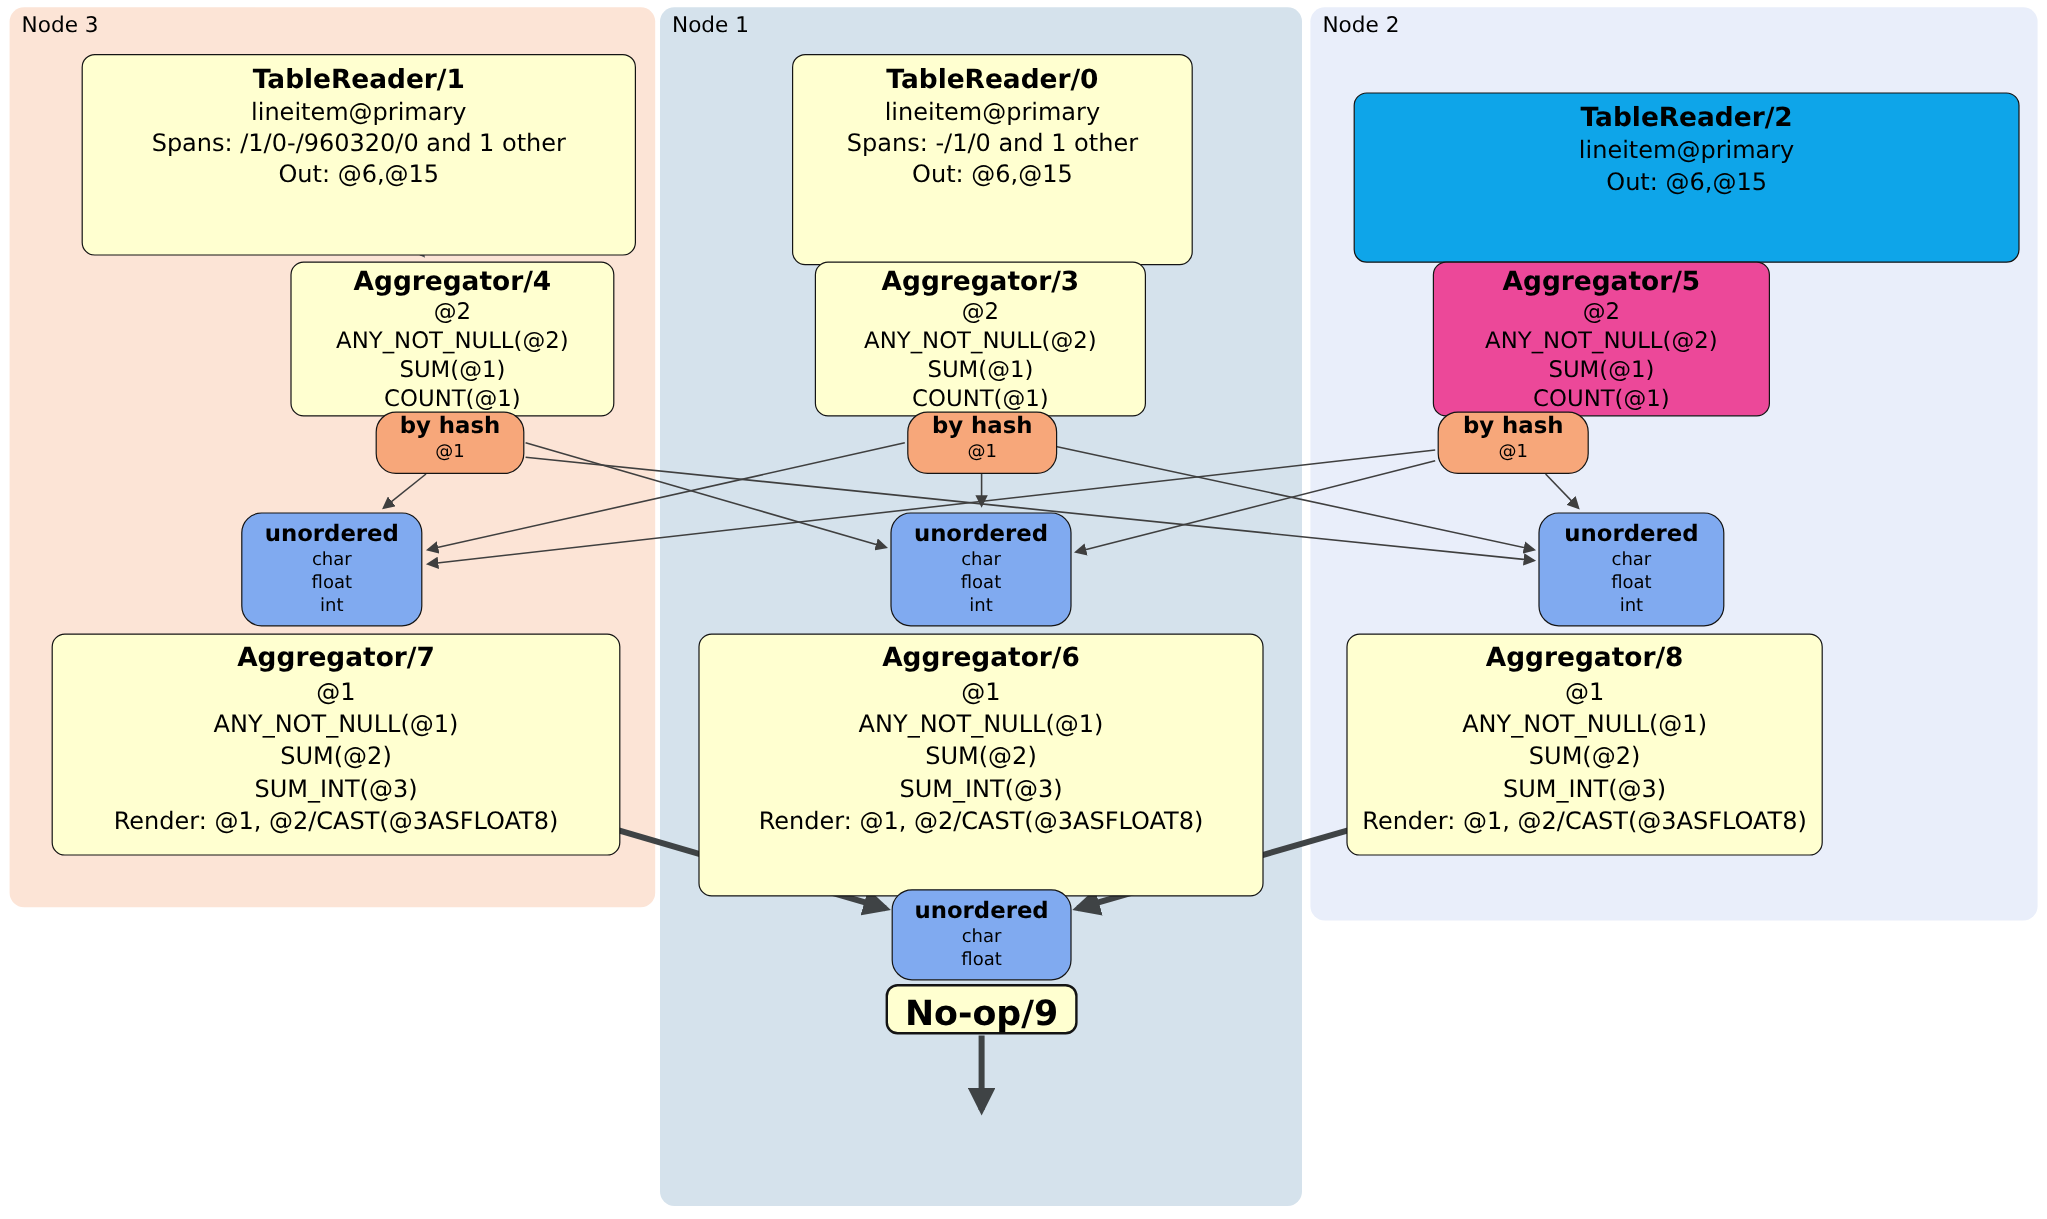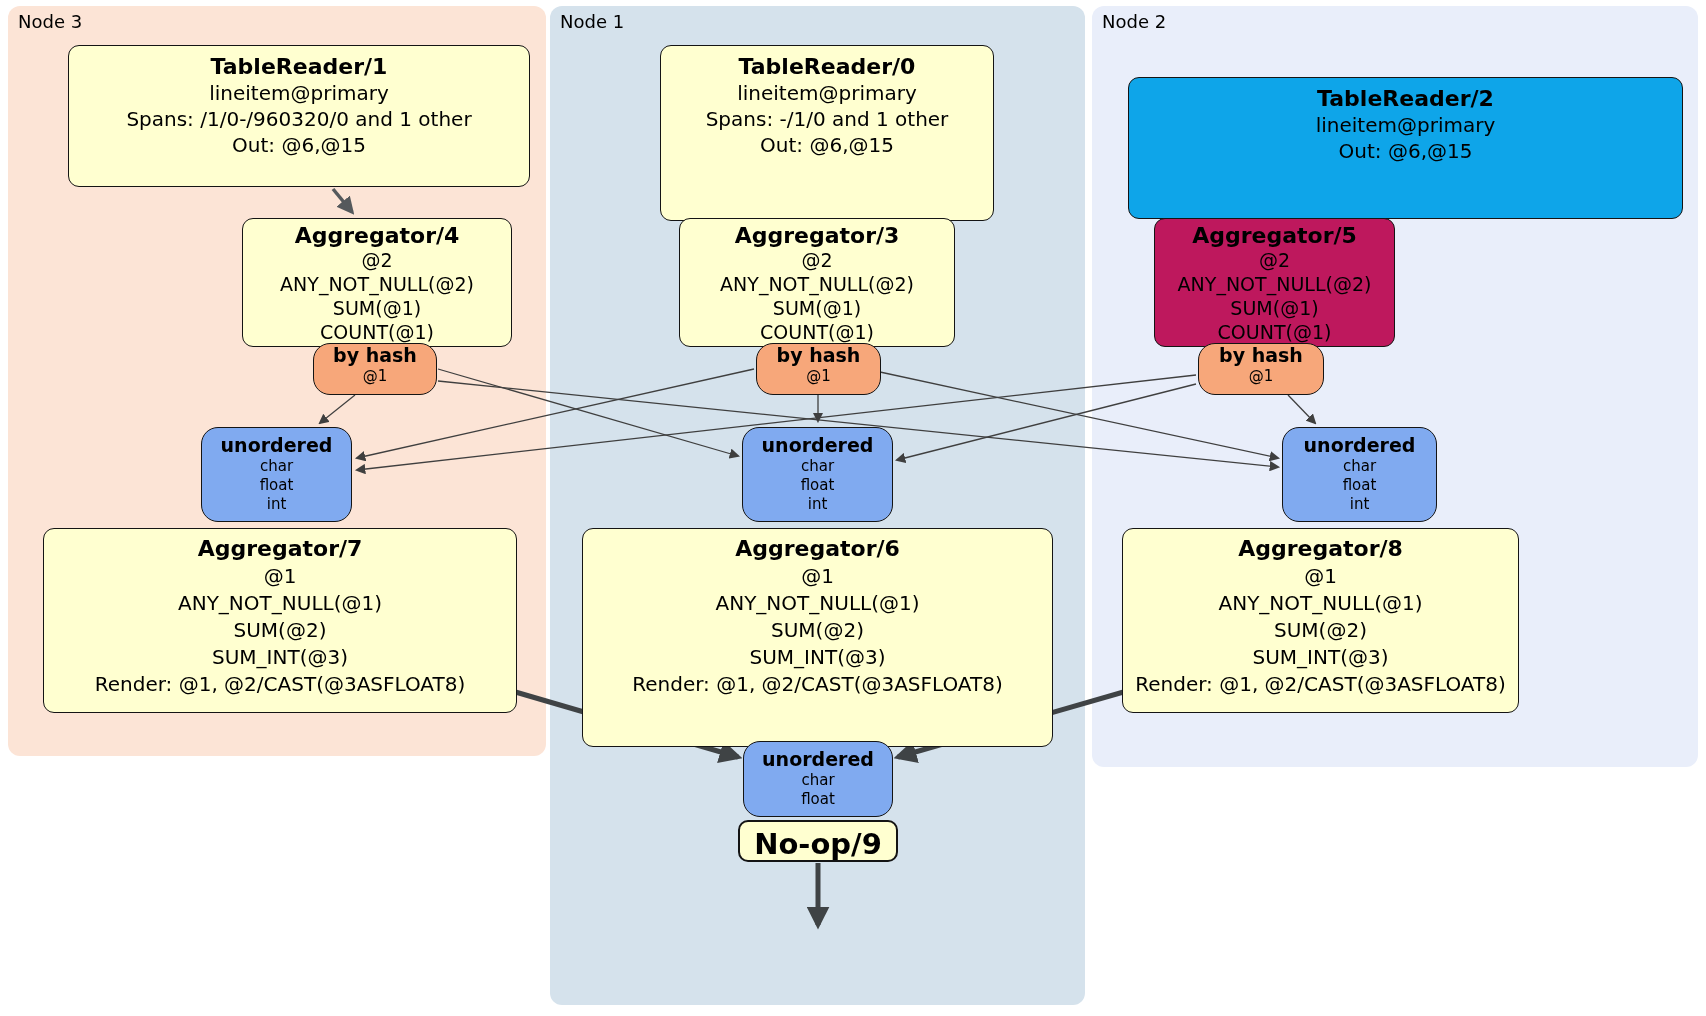--- a/index.html
+++ b/index.html
@@ -121,21 +121,21 @@
     </g>
 
     <g stroke="#3f4345" stroke-width="5" fill="none">
       <line x1="512" y1="691" x2="738" y2="757" marker-end="url(#ah-big)"></line>
       <line x1="818" y1="714" x2="818" y2="734" marker-end="url(#ah-big)"></line>
       <line x1="1127" y1="691" x2="898" y2="757" marker-end="url(#ah-big)"></line>
       <line x1="818" y1="863" x2="818" y2="925" marker-end="url(#ah-big)"></line>
     </g>
   </svg>
 
-  <div class="box proc" style="left: 68px; top: 45px; width: 462px; height: 142px; background: rgb(255, 255, 208);">
+  <div class="box proc" style="left: 68px; top: 45px; width: 462px; height: 168px; background: rgb(255, 255, 208);">
     <div class="title">TableReader/1</div>
     <div class="line">lineitem@primary</div>
     <div class="line">Spans: /1/0-/960320/0 and 1 other</div>
     <div class="line">Out: @6,@15</div>
   </div>
   <div class="box proc" style="left: 660px; top: 45px; width: 334px; height: 176px; background: rgb(255, 255, 208);">
     <div class="title">TableReader/0</div>
     <div class="line">lineitem@primary</div>
     <div class="line">Spans: -/1/0 and 1 other</div>
     <div class="line">Out: @6,@15</div>
@@ -153,21 +153,21 @@
     <div class="line">SUM(@1)</div>
     <div class="line">COUNT(@1)</div>
   </div>
   <div class="box proc agg2" style="left: 679px; top: 218px; width: 276px; height: 129px; background: rgb(255, 255, 208);">
     <div class="title">Aggregator/3</div>
     <div class="line">@2</div>
     <div class="line">ANY_NOT_NULL(@2)</div>
     <div class="line">SUM(@1)</div>
     <div class="line">COUNT(@1)</div>
   </div>
-  <div class="box proc agg2" style="left: 1154px; top: 218px; width: 241px; height: 129px; background: #be185d;">
+  <div class="box proc agg2" style="left: 1194px; top: 218px; width: 281px; height: 129px; background: #ec4899;">
     <div class="title">Aggregator/5</div>
     <div class="line">@2</div>
     <div class="line">ANY_NOT_NULL(@2)</div>
     <div class="line">SUM(@1)</div>
     <div class="line">COUNT(@1)</div>
   </div>
 
   <div class="box router" style="left: 313px; top: 343px; width: 124px; height: 52px; background: rgb(247, 167, 122);">
     <div class="title">by hash</div>
     <div class="line">@1</div>

